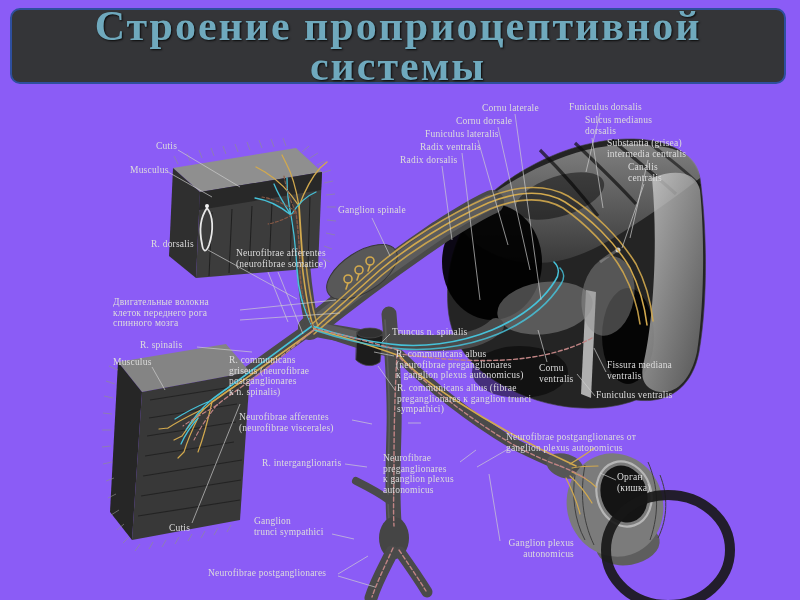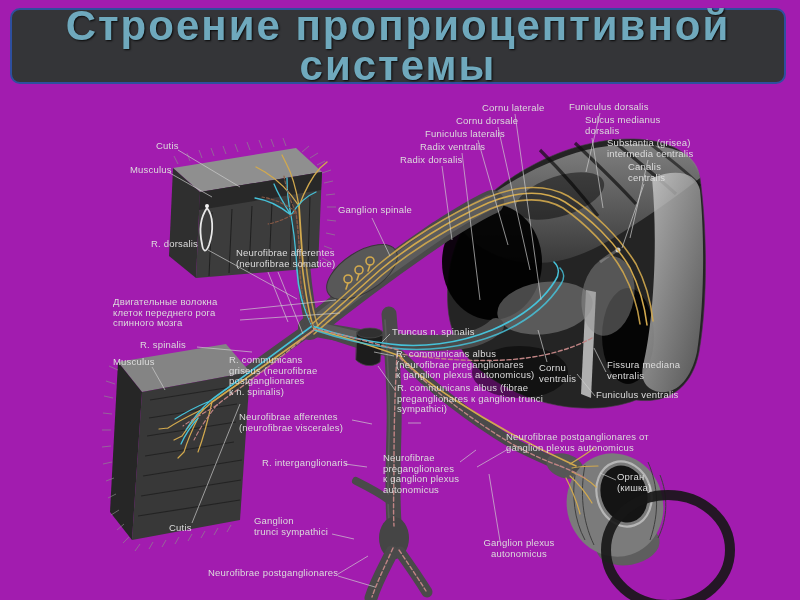--- a/index.html
+++ b/index.html
@@ -1,31 +1,31 @@
 <!DOCTYPE html>
 <html style="--fiber-afferent: #d2a94e; --fiber-motor: #46c2d9; --fiber-symp: #c08484; --fiber-brown: #8a5a46; --label-color: #dcdcdc; --leader-color: #cfcfcf; --title-color: #6fa9bd; --box-fill: #343538; --box-border: #2e4f9e;"><head>
 <meta charset="utf-8">
 <style>
   html,body{margin:0;padding:0;background:#000;}
-  .stage{position:relative;width:800px;height:600px;background:#a21caf;overflow:hidden;
-         font-family:Liberation Sans, sans-serif;}
+  .stage{position:relative;width:800px;height:600px;background:#8b5cf6;overflow:hidden;
+         font-family:Liberation Serif, serif;}
   
   .title-box{position:absolute;left:10px;top:8px;width:776px;height:76px;
              background:var(--box-fill,#343538);border:2px solid var(--box-border,#2e4f9e);
              border-radius:10px;box-sizing:border-box;}
   .title-text{width:100%;height:100%;display:flex;align-items:center;justify-content:center;
               text-align:center;font-weight:bold;font-size:42px;line-height:40px;
               letter-spacing:2px;color:var(--title-color,#6fa9bd);
               text-shadow:1px 1px 2px #0a0a0a;}
   
   .figure{position:absolute;left:0;top:0;width:800px;height:600px;}
   svg{position:absolute;left:0;top:0;}
   .lbl{position:absolute;color:var(--label-color,#dcdcdc);font-size:9.5px;line-height:10.5px;
        white-space:pre-line;z-index:3;letter-spacing:.2px;}
-  .lbl.ctr{text-align:center;}
+  .lbl.ctr{text-align:right;}
   .band{fill:none;stroke:#4a4a4a;}
   .band2{fill:none;stroke:#5c5c5c;}
   .fy{fill:none;stroke:var(--fiber-afferent,#d2a94e);}
   .fc{fill:none;stroke:var(--fiber-motor,#46c2d9);}
   .fp{fill:none;stroke:var(--fiber-symp,#c08484);}
   .fb{fill:none;stroke:var(--fiber-brown,#8a5a46);}
   .ld{fill:none;stroke:var(--leader-color,#cfcfcf);stroke-width:.8;opacity:.85;}
   .hair{fill:none;stroke:#8e8e8e;stroke-width:.8;opacity:.8;}
 </style>
 </head>

